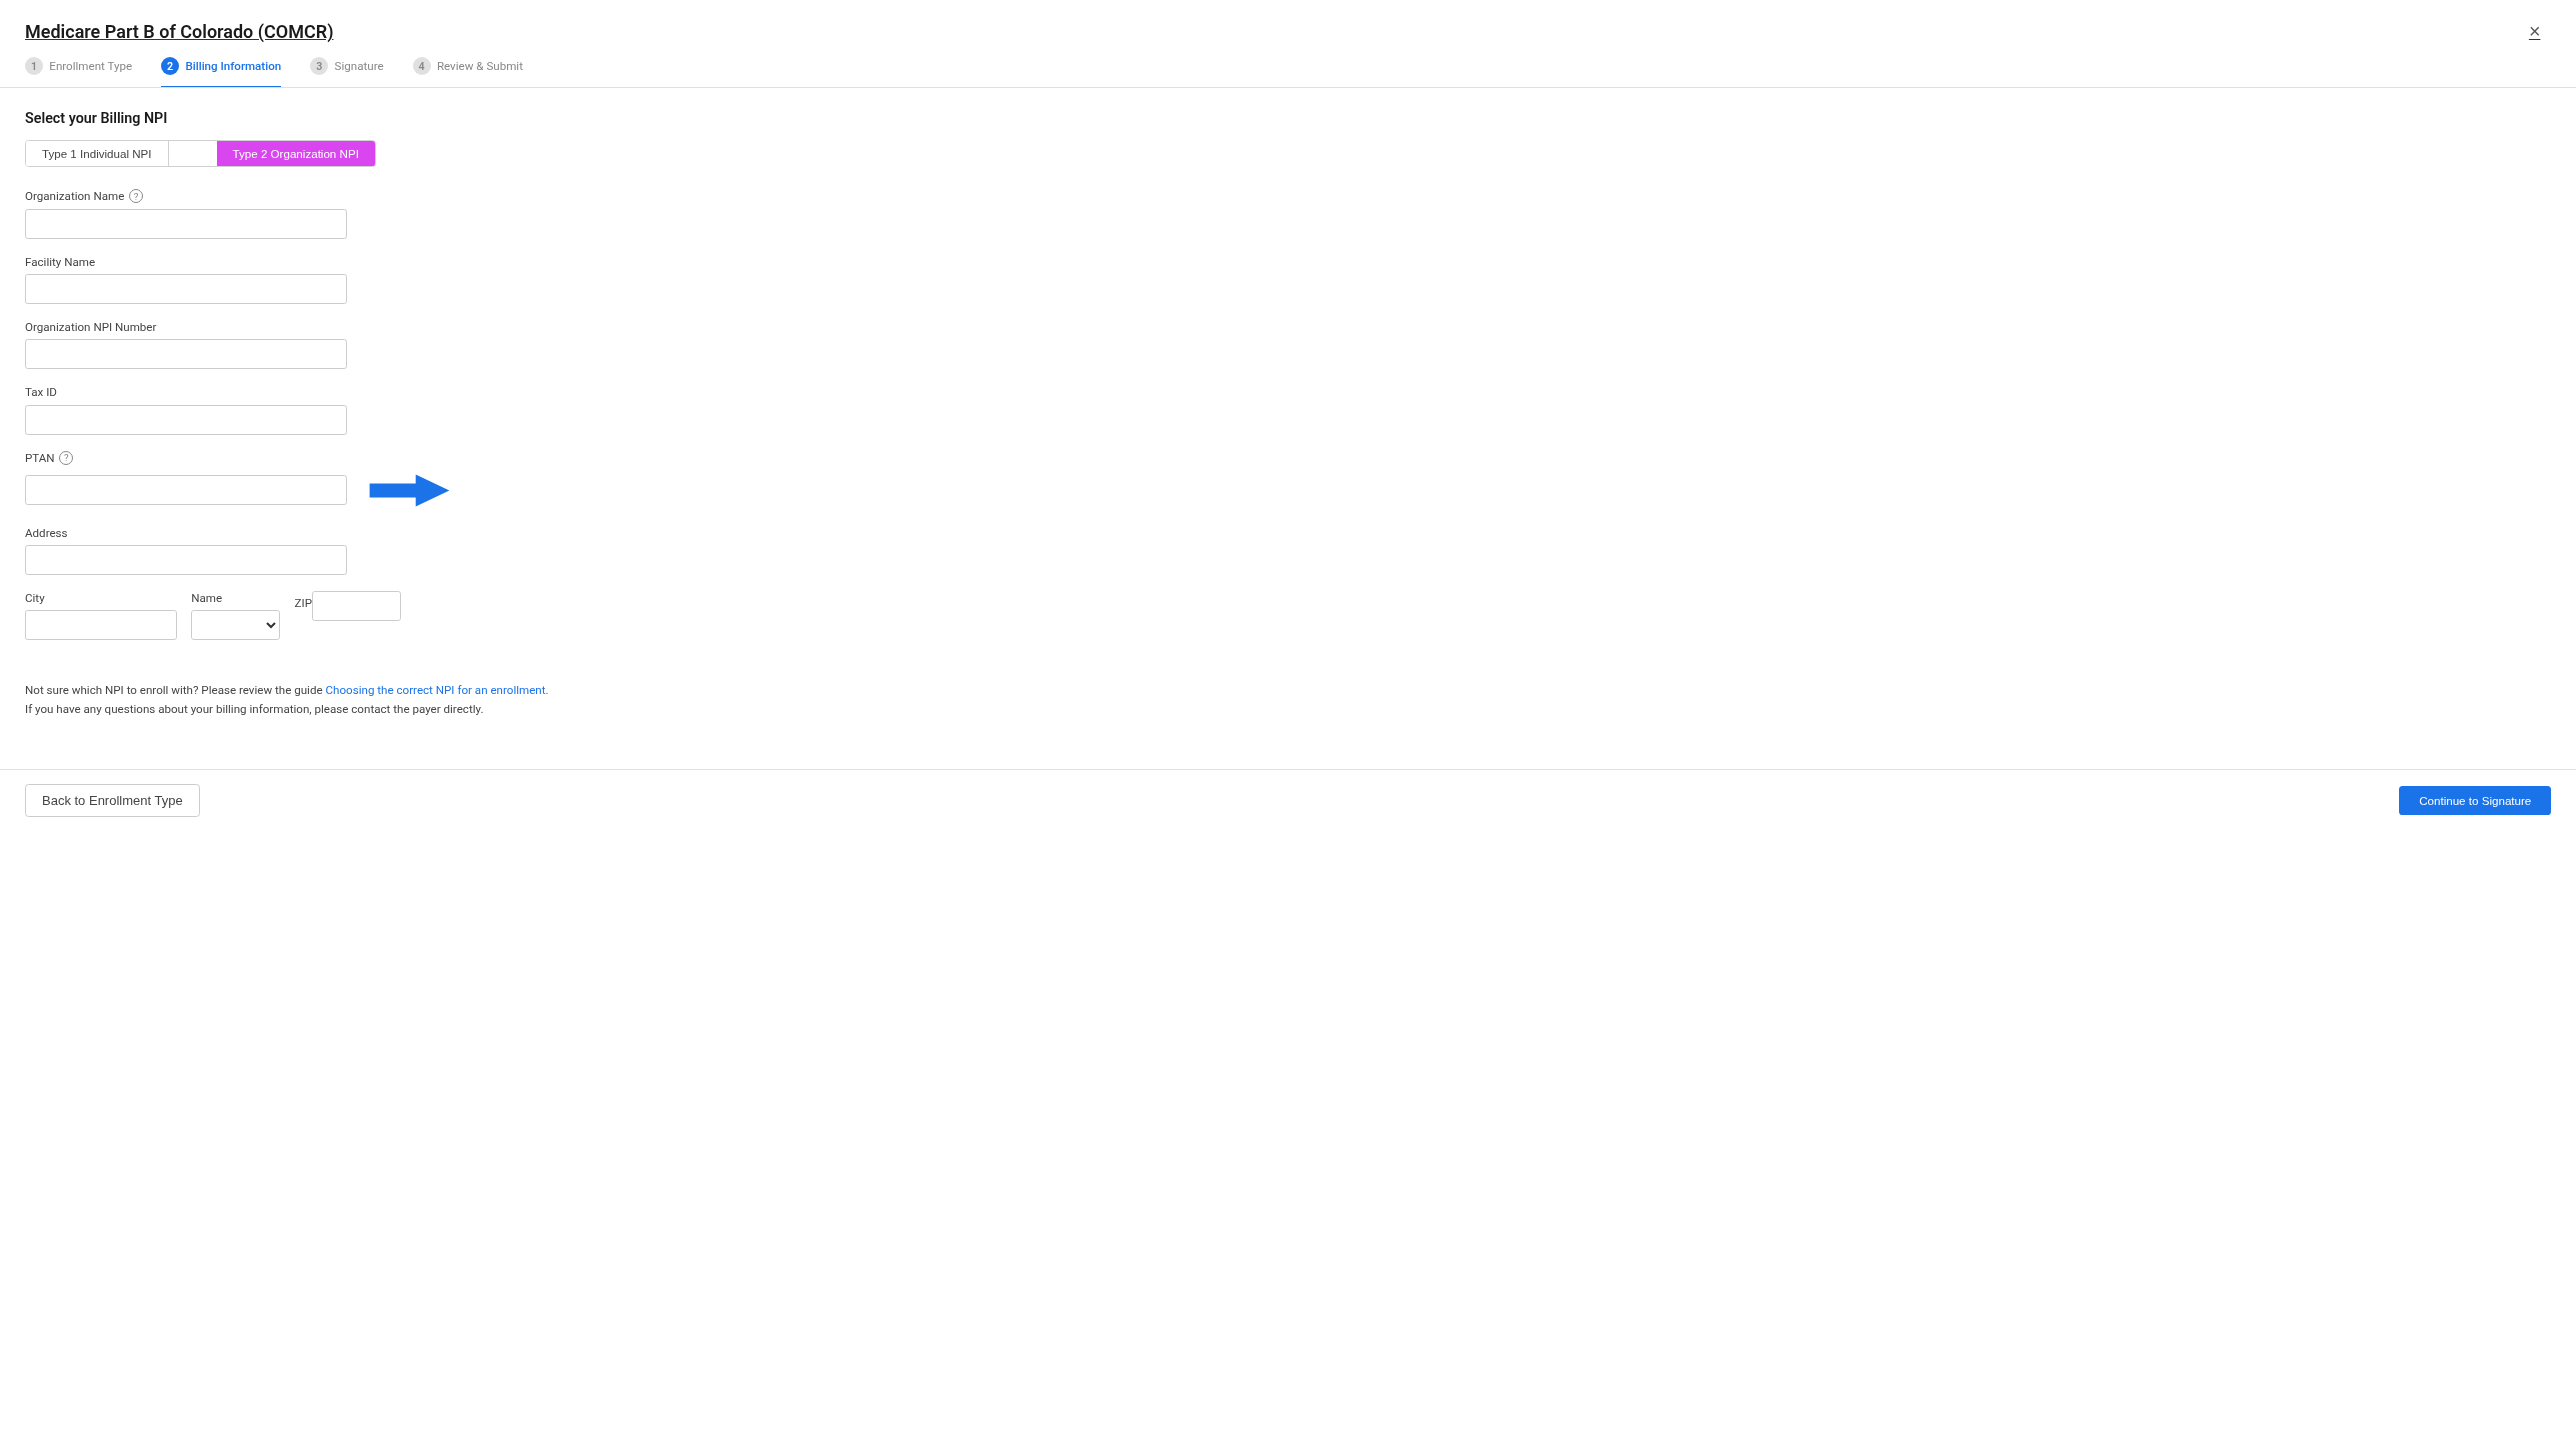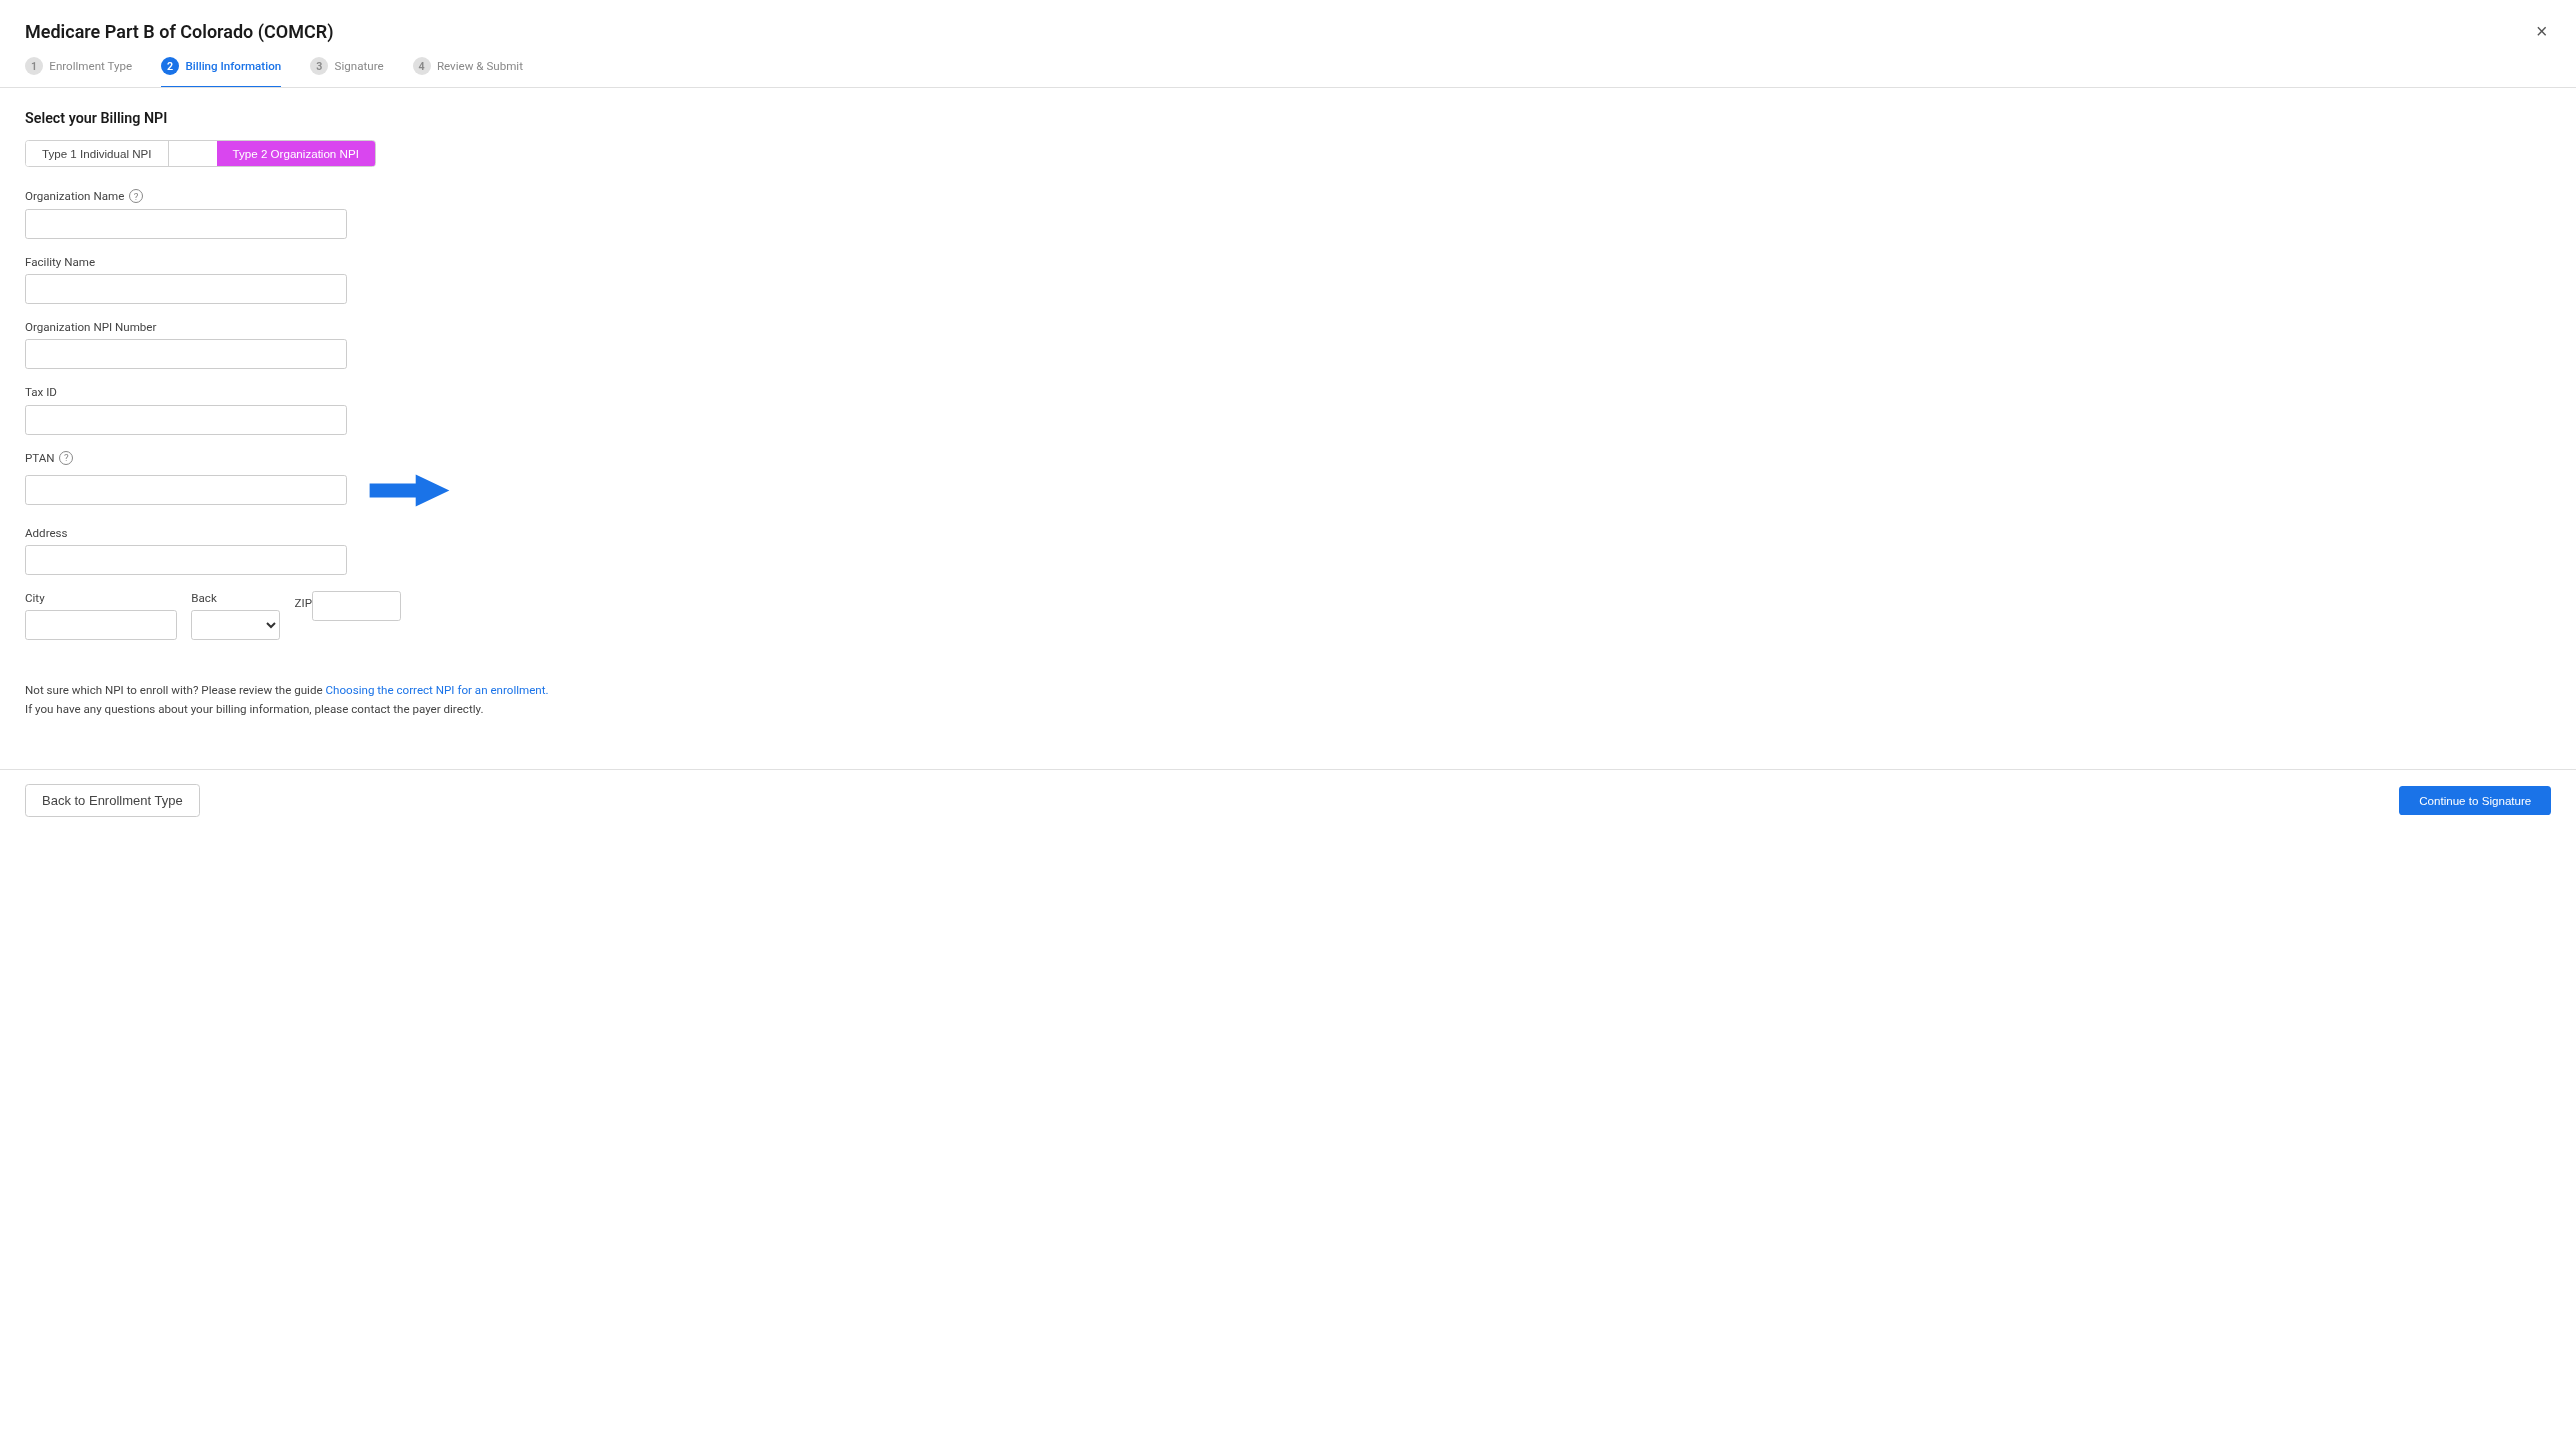--- a/index.html
+++ b/index.html
@@ -19,22 +19,23 @@
       width: 100%;
       min-height: 100vh;
       background: #fff;
       position: relative;
     }
 
     .modal-header {
       display: flex;
       align-items: center;
       justify-content: space-between;
-      padding: 18px 25px 0 25px;
+      padding: 18px 32px 0 25px;
       border-bottom: none;
+      text-decoration: underline;
     }
 
     .modal-title {
       font-size: 18px;
       font-weight: 600;
       color: #1a1a1a;
     }
 
     .close-btn {
       background: none;
@@ -371,21 +372,21 @@
       </label>
       <input class="form-input" type="text" style="">
     </div>
 
     <div class="address-row">
       <div class="city-group form-group">
         <label class="form-label">City</label>
         <input class="form-input" type="text" style="">
       </div>
       <div class="state-group form-group">
-        <label class="form-label">Back</label>
+        <label class="form-label">Name</label>
         <select class="state-select">
           <option value=""></option>
           <option value="CO">CO</option>
           <option value="CA">CA</option>
           <option value="NY">NY</option>
           <option value="TX">TX</option>
         </select>
       </div>
       <div class="zip-group form-group">
         <label class="form-label">ZIP</label>

